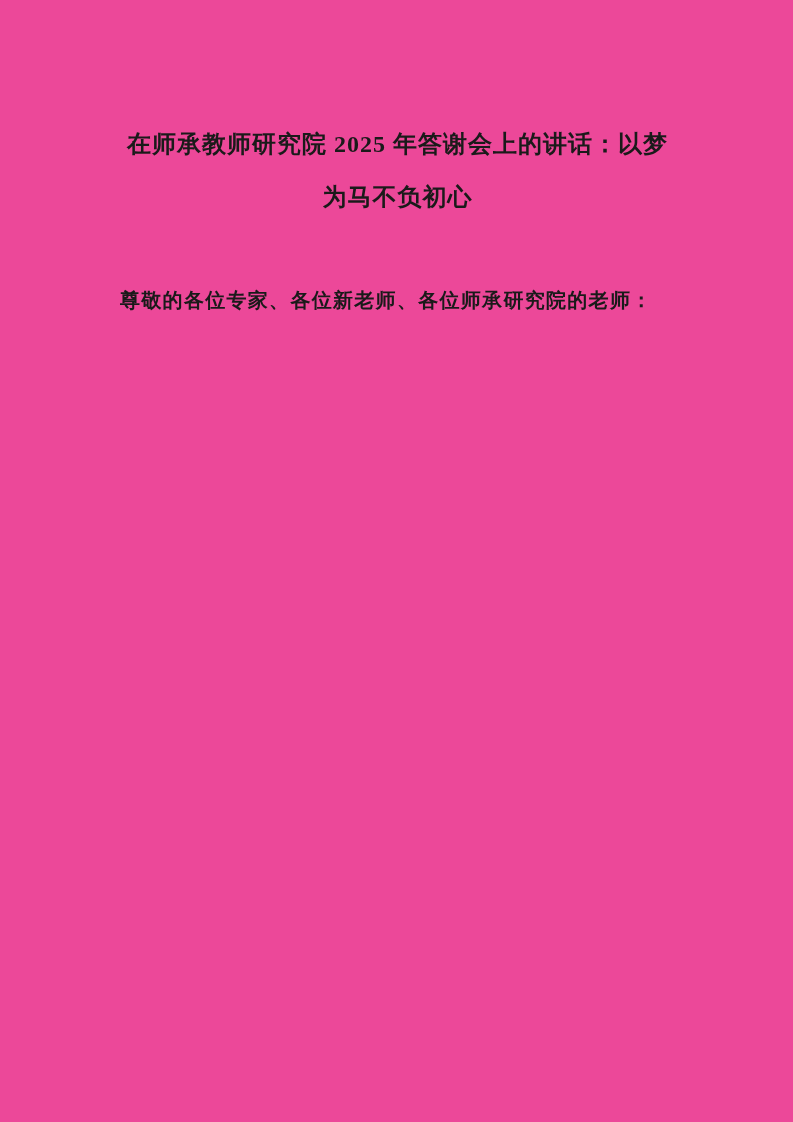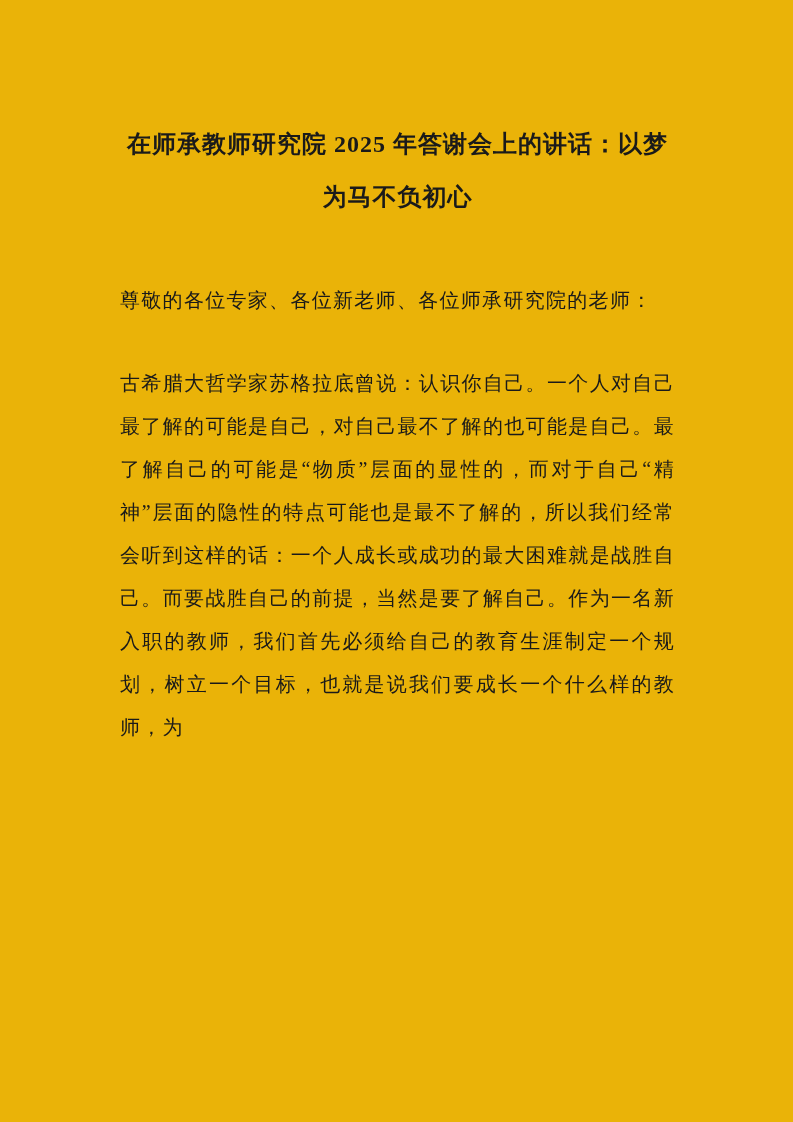--- a/index.html
+++ b/index.html
@@ -5,40 +5,40 @@
   html, body {
     margin: 0;
     padding: 0;
     background: #ffffff;
   }
   .page {
     position: relative;
     width: 793px;
     height: 1122px;
     margin: 0 auto;
-    background: #eab308;
+    background: #ec4899;
     box-sizing: border-box;
     padding: 118px 118px 0 120px;
     overflow: hidden;
     font-family: "Liberation Serif", "DejaVu Serif", serif;
     color: #1a1a1a;
   }
   .doc-title {
     margin: 0 0 55px 0;
     font-size: 24px;
     font-weight: bold;
     line-height: 53px;
     letter-spacing: 1px;
     text-align: center;
     color: #1a1a1a;
   }
   .para {
     margin: 0 0 40px 0;
     font-size: 20px;
-    font-weight: normal;
+    font-weight: bold;
     line-height: 43px;
     letter-spacing: 1.3px;
     text-align: justify;
     text-justify: inter-ideograph;
     color: #1a1a1a;
   }
   .para:last-child {
     margin-bottom: 0;
   }
 </style>
@@ -46,14 +46,13 @@
 <body>
 
 <div class="page">
   <h1 class="doc-title">在师承教师研究院 2025 年答谢会上的讲话：以梦为马不负初心</h1>
 
   <p class="para">尊敬的各位专家、各位新老师、各位师承研究院的老师：</p>
 
 
 
 
-  <p class="para">古希腊大哲学家苏格拉底曾说：认识你自己。一个人对自己最了解的可能是自己，对自己最不了解的也可能是自己。最了解自己的可能是“物质”层面的显性的，而对于自己“精神”层面的隐性的特点可能也是最不了解的，所以我们经常会听到这样的话：一个人成长或成功的最大困难就是战胜自己。而要战胜自己的前提，当然是要了解自己。作为一名新入职的教师，我们首先必须给自己的教育生涯制定一个规划，树立一个目标，也就是说我们要成长一个什么样的教师，为</p>
 </div>
 
 </body></html>

